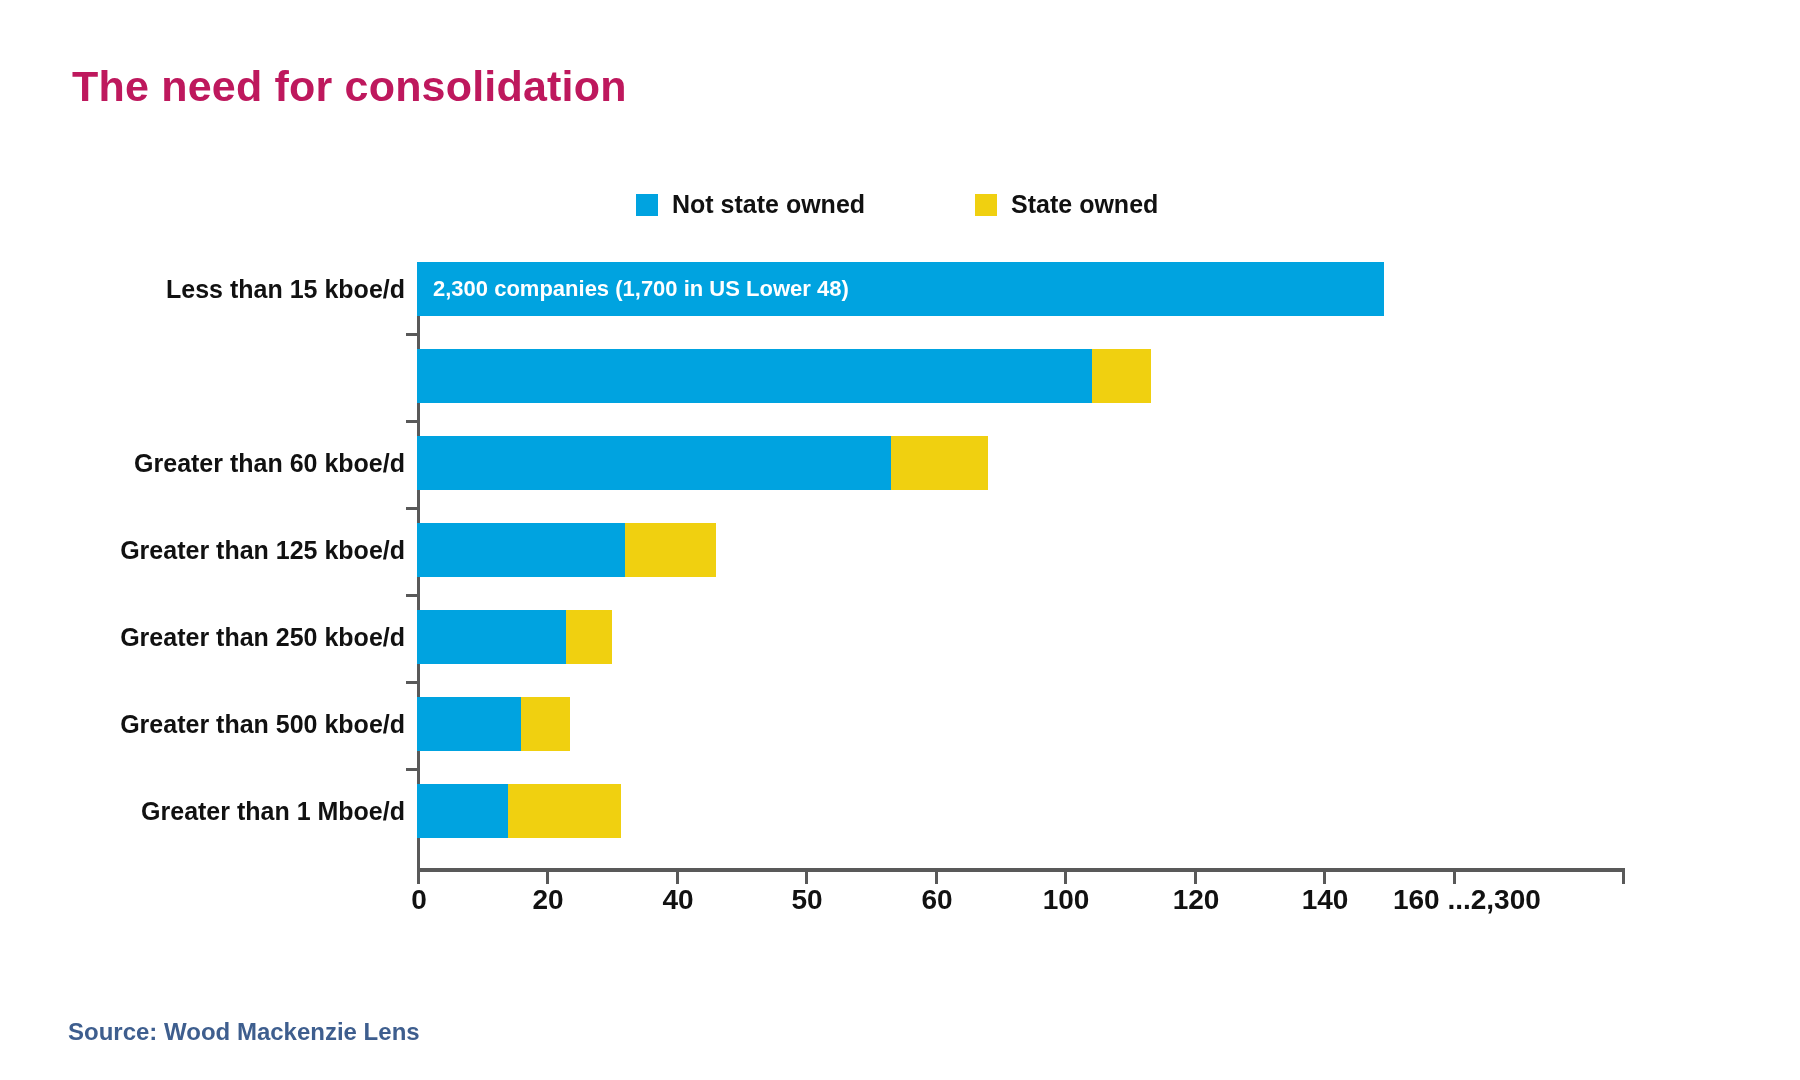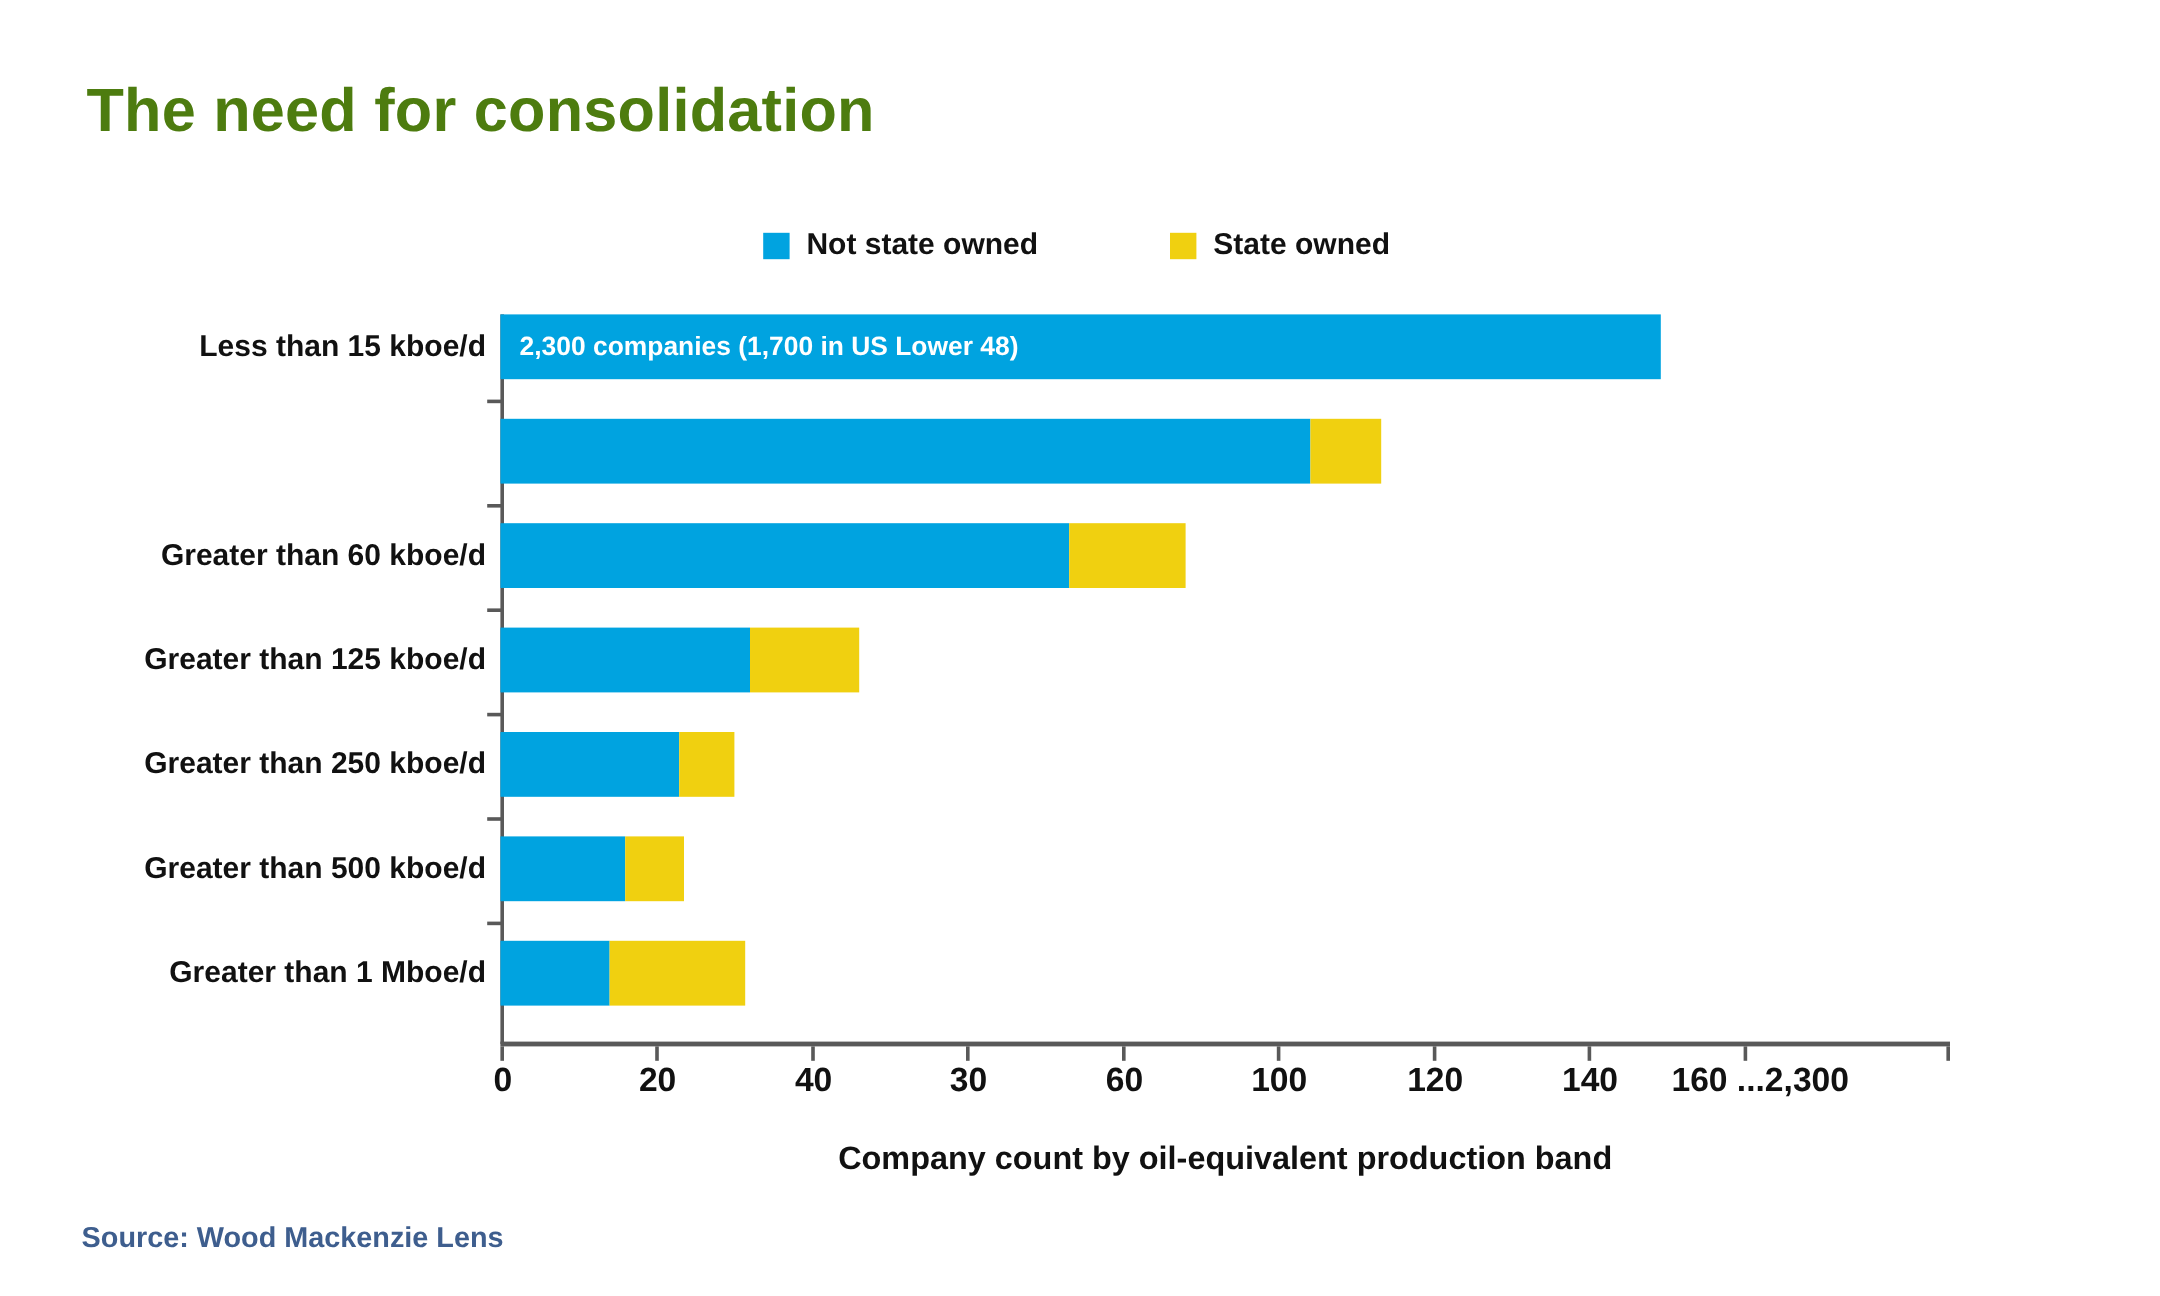--- a/index.html
+++ b/index.html
@@ -13,23 +13,23 @@
     font-family: "Liberation Sans", sans-serif;
     overflow: hidden;
     position: relative;
   }
 
   
   #slide-title {
     position: absolute;
     left: 72px;
     top: 62px;
-    font-size: 51px;
-    font-weight: bold;
-    color: #4d7c0f;
+    font-size: 43px;
+    font-weight: bold;
+    color: #be185d;
     letter-spacing: 0.2px;
     white-space: nowrap;
   }
 
   
   #chart-legend {
     position: absolute;
     left: 636px;
     top: 190px;
     display: flex;
@@ -259,23 +259,22 @@
   <div class="x-tick" style="left:935px;"></div>
   <div class="x-tick" style="left:1064px;"></div>
   <div class="x-tick" style="left:1194px;"></div>
   <div class="x-tick" style="left:1323px;"></div>
   <div class="x-tick" style="left:1453px;"></div>
   <div class="x-tick" style="left:1622px;"></div>
 
   <div class="x-tick-label" style="left:419px;">0</div>
   <div class="x-tick-label" style="left:548px;">20</div>
   <div class="x-tick-label" style="left:678px;">40</div>
-  <div class="x-tick-label" style="left:807px;">30</div>
+  <div class="x-tick-label" style="left:807px;">50</div>
   <div class="x-tick-label" style="left:937px;">60</div>
   <div class="x-tick-label" style="left:1066px;">100</div>
   <div class="x-tick-label" style="left:1196px;">120</div>
   <div class="x-tick-label" style="left:1325px;">140</div>
   <div class="x-tick-label last" style="left:1455px;">160 ...2,300</div>
 
-  <div id="x-axis-title">Company count by oil-equivalent production band</div>
 </div>
 
 <div id="source-note">Source: Wood Mackenzie Lens</div>
 
 </body></html>

